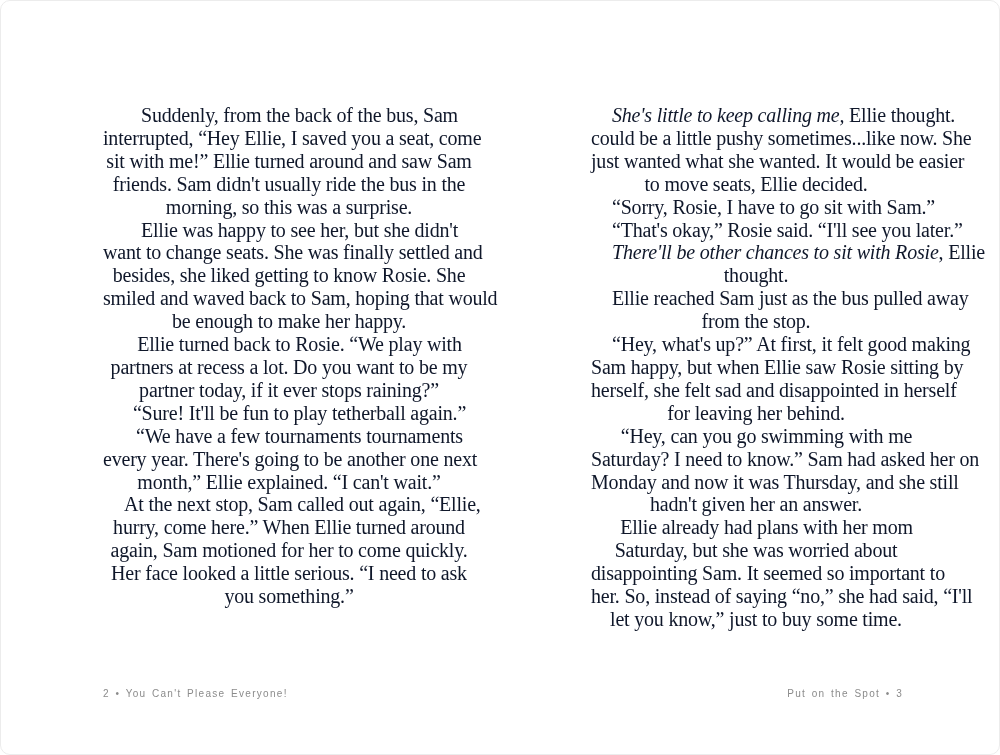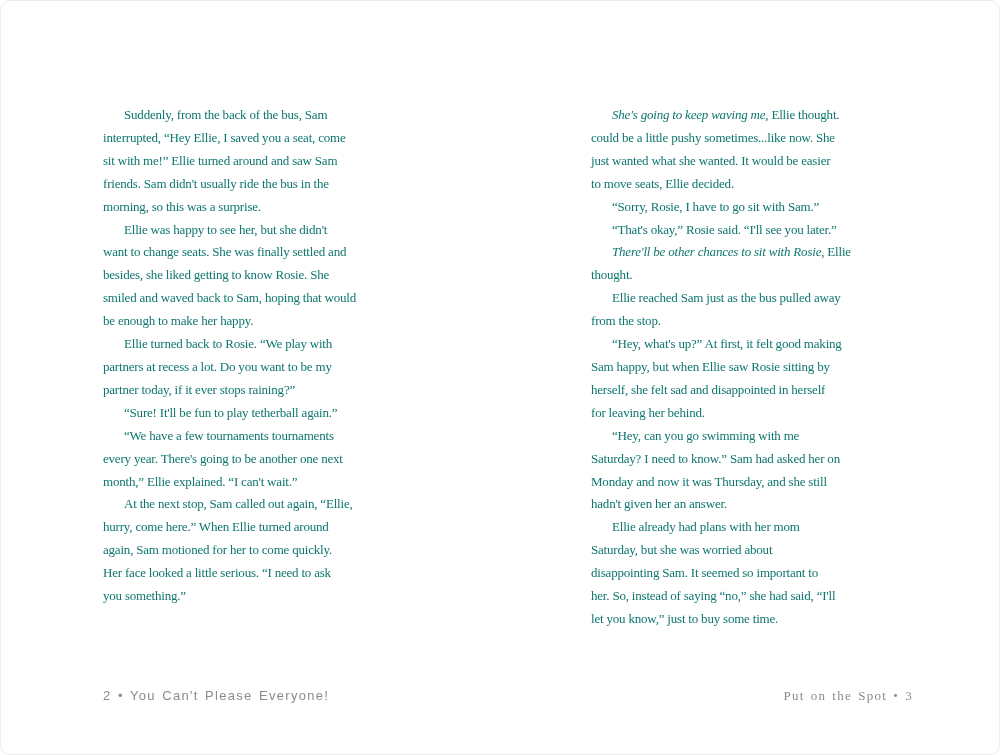--- a/index.html
+++ b/index.html
@@ -19,40 +19,41 @@
     overflow: hidden;
   }
   .text-col {
     position: absolute;
     top: 103px;
     color: #3a3a3a;
   }
   .text-col.left  { left: 102px; width: 372px; }
   .text-col.right { left: 590px; width: 330px; }
   .line {
-    font-size: 13px;
+    font-size: 20px;
     line-height: 22.9px;
     letter-spacing: -0.2px;
     white-space: nowrap;
-    color: #0f766e;
+    color: #0f172a;
+    text-align: center;
   }
   .line.indent { padding-left: 21px; }
   .ital { font-style: italic; }
   .running-foot {
     position: absolute;
     top: 687px;
     font-family: "Liberation Sans", sans-serif;
-    font-size: 13px;
+    font-size: 10px;
     letter-spacing: 1.3px;
     word-spacing: 1.5px;
     color: #8b8b8b;
     white-space: nowrap;
   }
   .running-foot.left  { left: 102px; }
-  .running-foot.right { right: 86px; text-align: right; font-family: Liberation Serif, serif; }
+  .running-foot.right { right: 96px; text-align: right; }
 </style>
 </head>
 <body>
 
 <div class="sheet">
 
   <div class="text-col left">
       <div class="line indent"><span>Suddenly, from the back of the bus, Sam</span></div>
       <div class="line"><span>interrupted, “Hey Ellie, I saved you a seat, come</span></div>
       <div class="line"><span>sit with me!” Ellie turned around and saw Sam</span></div>
@@ -71,21 +72,21 @@
       <div class="line"><span>every year. There's going to be another one next</span></div>
       <div class="line"><span>month,” Ellie explained. “I can't wait.”</span></div>
       <div class="line indent"><span>At the next stop, Sam called out again, “Ellie,</span></div>
       <div class="line"><span>hurry, come here.” When Ellie turned around</span></div>
       <div class="line"><span>again, Sam motioned for her to come quickly.</span></div>
       <div class="line"><span>Her face looked a little serious. “I need to ask</span></div>
       <div class="line"><span>you something.”</span></div>
     </div>
 
   <div class="text-col right">
-      <div class="line indent"><span class="ital">She's going to keep waving me,</span><span> Ellie thought.</span></div>
+      <div class="line indent"><span class="ital">She's little to keep calling me,</span><span> Ellie thought.</span></div>
       <div class="line"><span>could be a little pushy sometimes...like now. She</span></div>
       <div class="line"><span>just wanted what she wanted. It would be easier</span></div>
       <div class="line"><span>to move seats, Ellie decided.</span></div>
       <div class="line indent"><span>“Sorry, Rosie, I have to go sit with Sam.”</span></div>
       <div class="line indent"><span>“That's okay,” Rosie said. “I'll see you later.”</span></div>
       <div class="line indent"><span class="ital">There'll be other chances to sit with Rosie</span><span>, Ellie</span></div>
       <div class="line"><span>thought.</span></div>
       <div class="line indent"><span>Ellie reached Sam just as the bus pulled away</span></div>
       <div class="line"><span>from the stop.</span></div>
       <div class="line indent"><span>“Hey, what's up?” At first, it felt good making</span></div>

